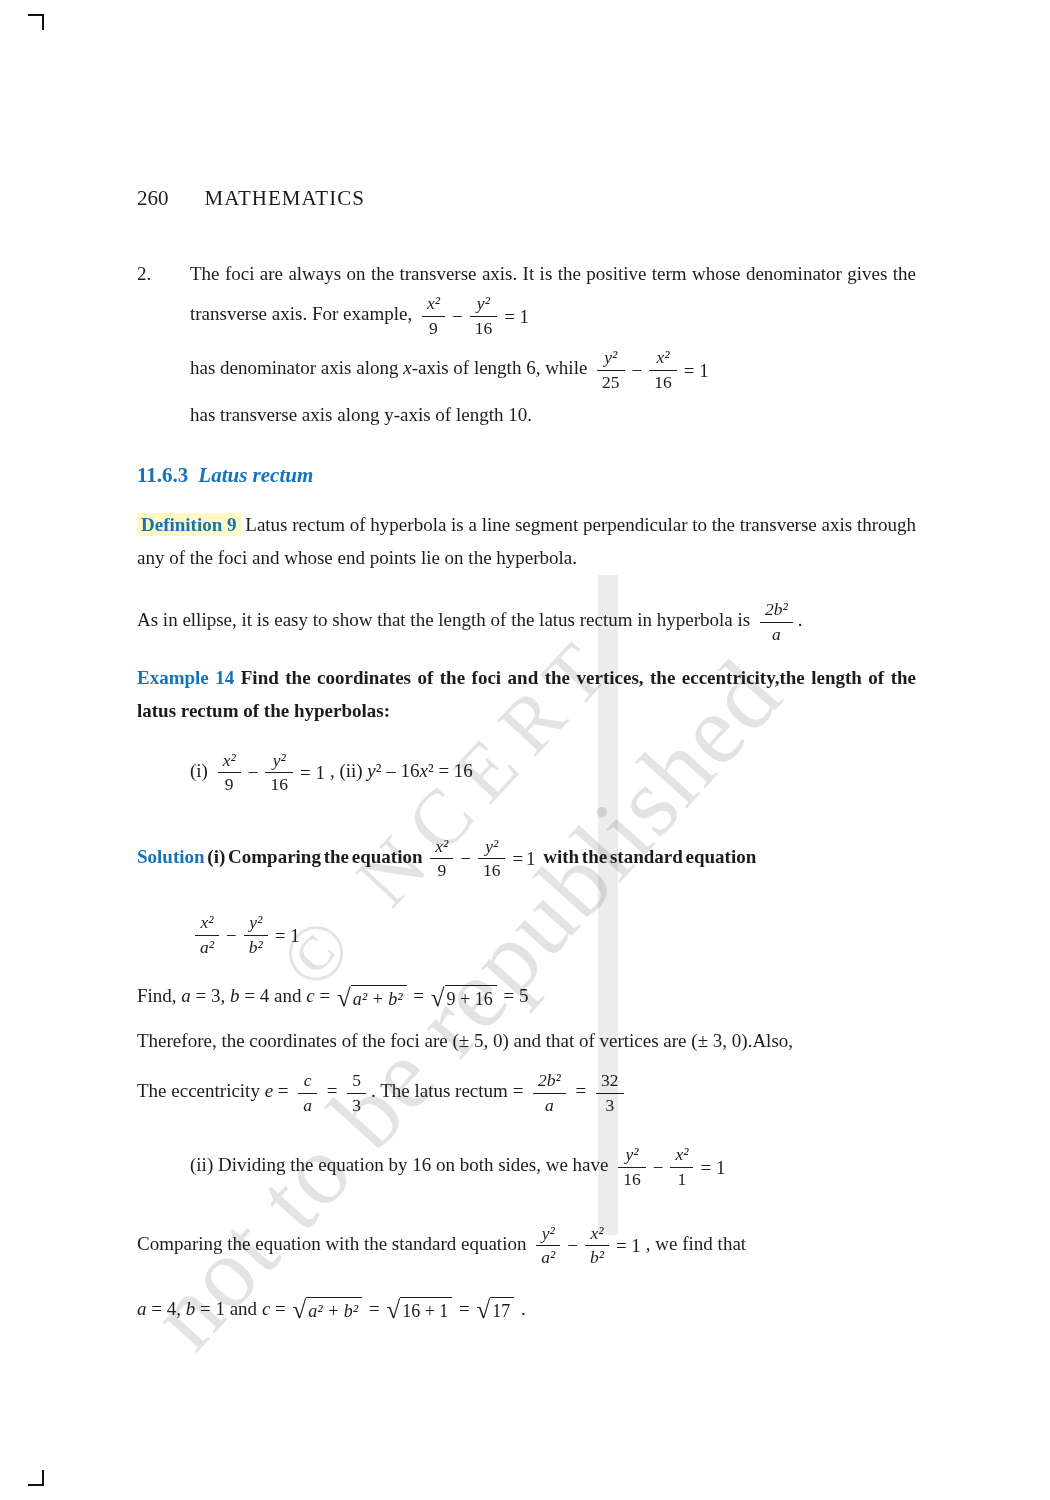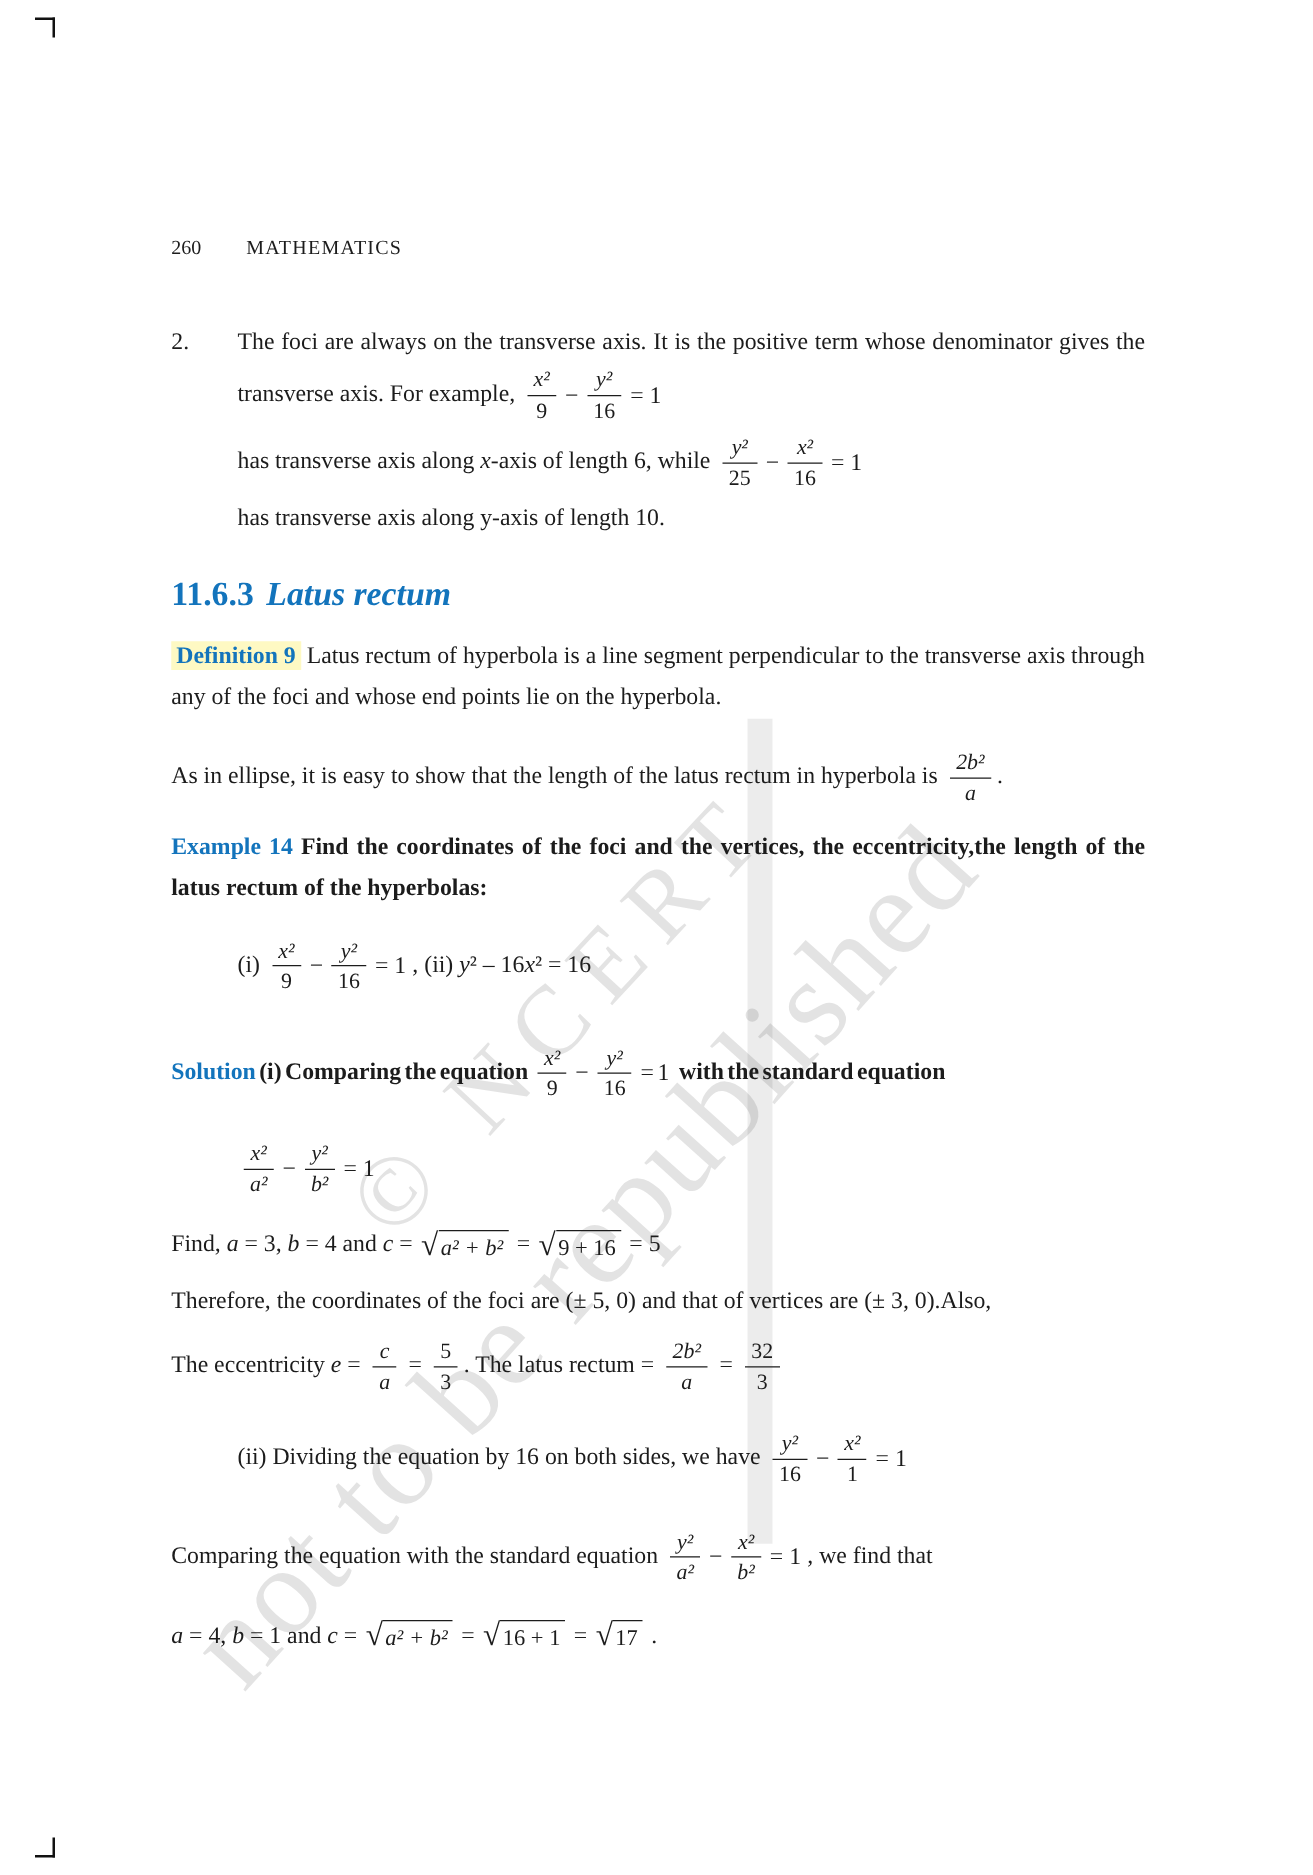--- a/index.html
+++ b/index.html
@@ -11,21 +11,21 @@
   .wm-copyright { left:295px; top:930px; font-size:80px; letter-spacing:16px; transform:rotate(-47deg); transform-origin:0 50%; }
   .wm-notice { left:170px; top:1275px; font-size:100px; letter-spacing:2px; transform:rotate(-48deg); transform-origin:0 50%; }
   .wm-bar { position:absolute; left:598px; top:575px; width:20px; height:660px; background:rgba(110,110,110,0.13); z-index:1; }
 
   
   .mark { position:absolute; z-index:3; }
   .mark-tl { left:28px; top:14px; width:16px; height:16px; border-top:2px solid #111; border-right:2px solid #111; }
   .mark-bl { left:28px; top:1470px; width:16px; height:16px; border-bottom:2px solid #111; border-right:2px solid #111; }
 
   .content { position:absolute; left:137px; top:182px; width:779px; font-size:19px; line-height:33px; z-index:2; }
-  .running-head { font-size:16px; }
+  .running-head { font-size:21px; }
   .running-head .pg-num { margin-right:36px; }
   .running-head .head-title { letter-spacing:1px; }
 
   .justify { text-align:justify; }
   i, .it { font-style:italic; }
   .blue { color:#1374bc; }
   .hl { background:#fef9c3; color:#1374bc; font-weight:bold; padding:1px 4px; }
 
   .para { position:relative; }
   .item2 { margin-top:42px; }
@@ -37,21 +37,21 @@
   .frac { display:inline-block; text-align:center; font-size:17.5px; line-height:1.12; vertical-align:middle; }
   .frac .num { display:block; border-bottom:1.4px solid #1c1c1c; padding:0 5px 2px; }
   .frac .den { display:block; padding:2px 5px 0; }
   .op { margin:0 7px; }
   .rhs { margin-left:7px; white-space:pre; }
 
   .sqrt { display:inline-flex; align-items:flex-start; vertical-align:middle; white-space:nowrap; margin:0 2px; }
   .sqrt .sign { font-size:25px; line-height:1.05; }
   .sqrt .radicand { border-top:1.5px solid #1c1c1c; padding:2px 4px 0 2px; font-size:18px; line-height:1.25; }
 
-  .section-heading { margin-top:28px; font-size:27px; font-weight:bold; color:#1374bc; }
+  .section-heading { margin-top:28px; font-size:21px; font-weight:bold; color:#1374bc; }
   .section-heading .sec-title { font-style:italic; margin-left:10px; }
 
   .def-para { margin-top:16px; }
   .latus-para { margin-top:22px; }
   .example-para { margin-top:12px; font-weight:bold; }
   .eq-line-i { margin-top:20px; padding-left:53px; }
   .solution-para { margin-top:34px; font-weight:bold; word-spacing:-2px; }
   .displayed-eq { margin-top:24px; padding-left:53px; }
   .here-line { margin-top:18px; }
   .therefore-line { margin-top:12px; }
@@ -92,21 +92,21 @@
               </span>
               <span class="op">−</span>
               <span class="frac">
                 <span class="num it">y²</span>
                 <span class="den">16</span>
               </span>
               <span class="rhs">= 1</span>
           </span>
         </div>
         <div class="seg">
-          <span>has transverse axis along </span><i>x</i><span>-axis of length 6, while</span>
+          <span>has denominator axis along </span><i>x</i><span>-axis of length 6, while</span>
           <span class="mathexp">
             <span class="frac">
                 <span class="num it">y²</span>
                 <span class="den">25</span>
               </span>
               <span class="op">−</span>
               <span class="frac">
                 <span class="num it">x²</span>
                 <span class="den">16</span>
               </span>

